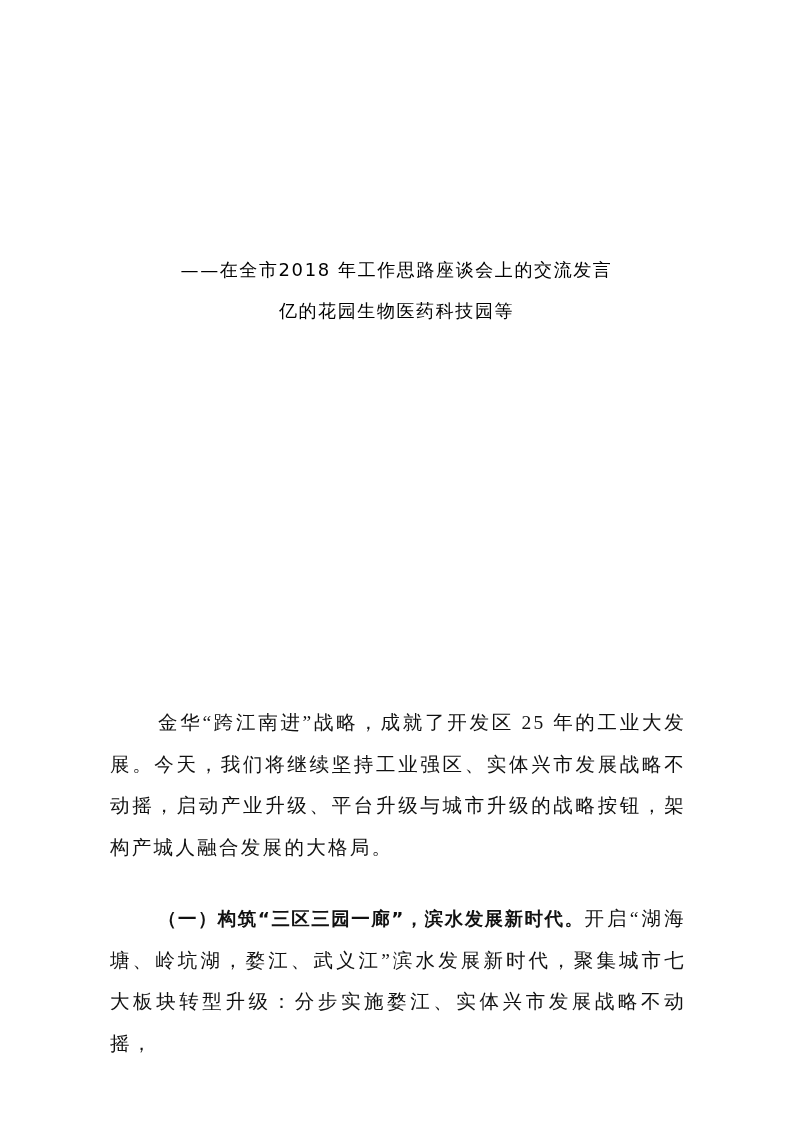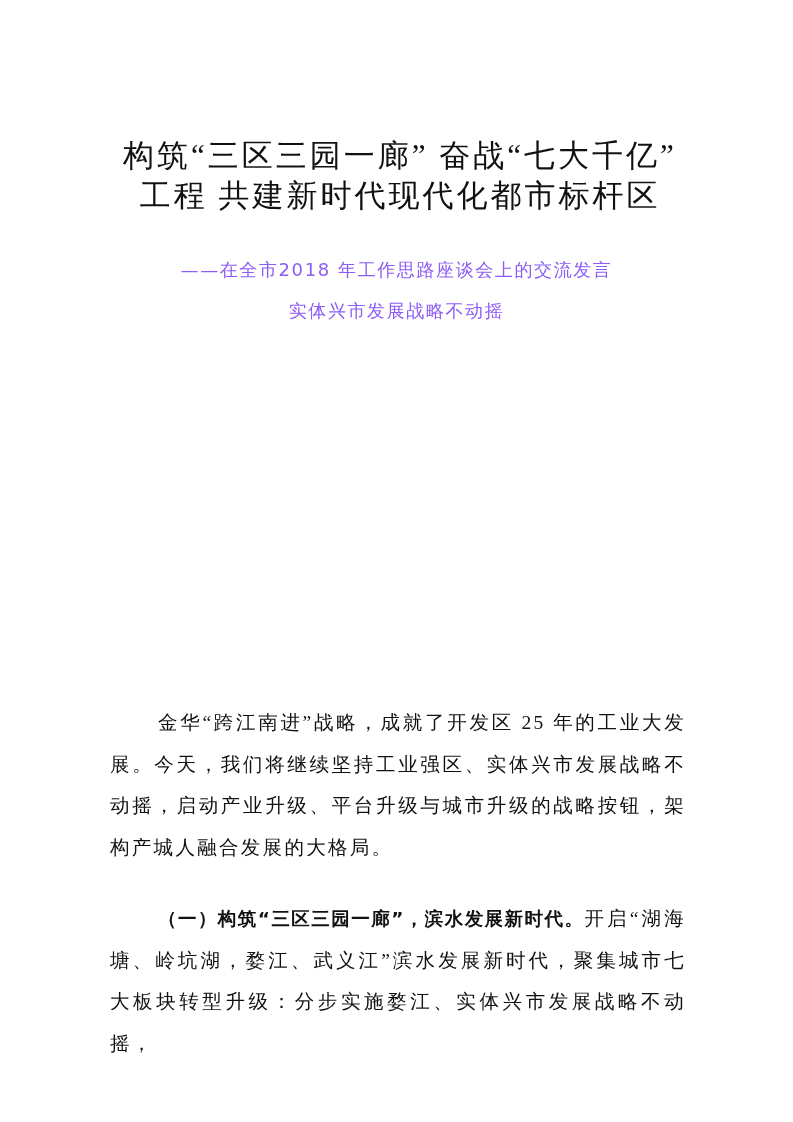--- a/index.html
+++ b/index.html
@@ -35,21 +35,21 @@
       color: #111;
     }
     .subtitle {
       position: absolute;
       left: 0;
       width: 793px;
       text-align: center;
       font-family: "DejaVu Sans", "Liberation Sans", sans-serif;
       font-size: 18px;
       letter-spacing: 1.6px;
-      color: #8b5cf6;
+      color: #000000;
       margin: 0;
     }
     .subtitle.occasion { top: 258px; }
     .subtitle.author { top: 299px; }
     .body-text {
       position: absolute;
       left: 110px;
       width: 576px;
       font-size: 19.5px;
       line-height: 41.5px;
@@ -80,25 +80,24 @@
       font-weight: bold;
       font-size: 18.5px;
       letter-spacing: 0.6px;
     }
   </style>
 </head>
 <body>
 
 <div class="page">
 
-  <h1 class="title">构筑“三区三园一廊” 奋战“七大千亿” 工程 共建新时代现代化都市标杆区</h1>
 
   <p class="subtitle occasion">——在全市2018 年工作思路座谈会上的交流发言</p>
 
-  <p class="subtitle author">实体兴市发展战略不动摇</p>
+  <p class="subtitle author">亿的花园生物医药科技园等</p>
 
 
 
   <p class="body-text p2">金华“跨江南进”战略，成就了开发区 25 年的工业大发展。今天，我们将继续坚持工业强区、实体兴市发展战略不动摇，启动产业升级、平台升级与城市升级的战略按钮，架构产城人融合发展的大格局。</p>
 
   <p class="body-text p3"><span class="inline-bold">（一）构筑“三区三园一廊”，滨水发展新时代。</span><span>开启“湖海塘、岭坑湖，婺江、武义江”滨水发展新时代，聚集城市七大板块转型升级：分步实施婺江、实体兴市发展战略不动摇，</span></p>
 
 </div>
 
 </body></html>

